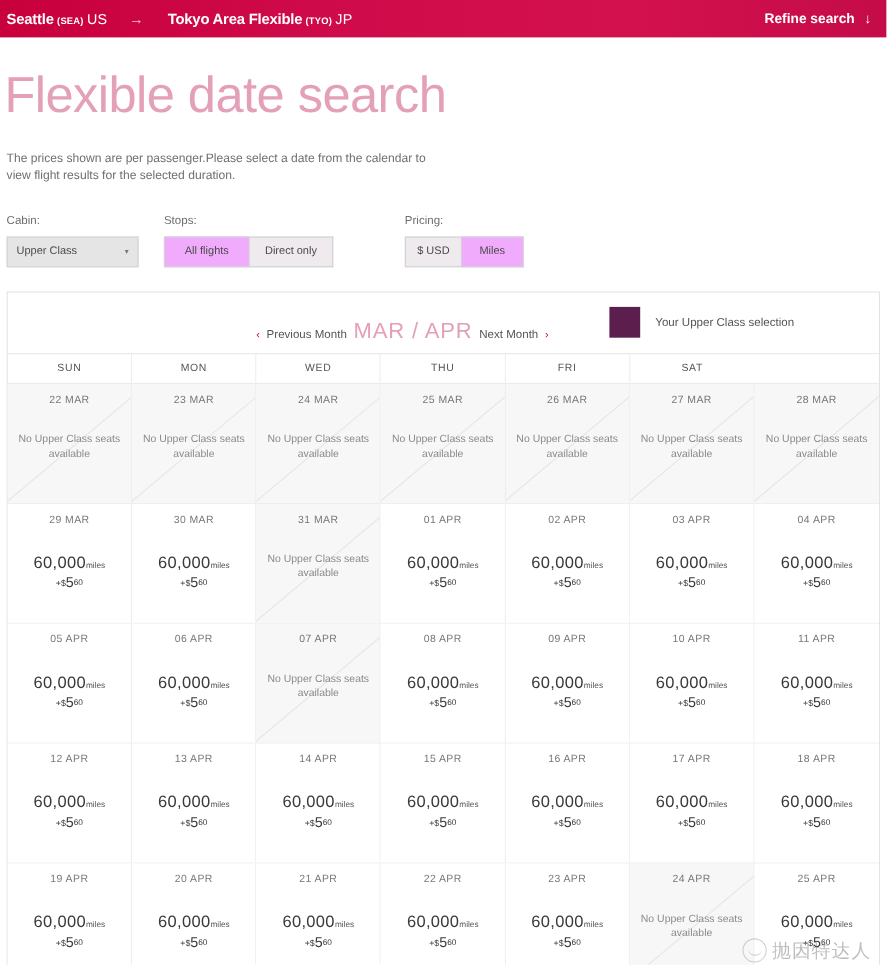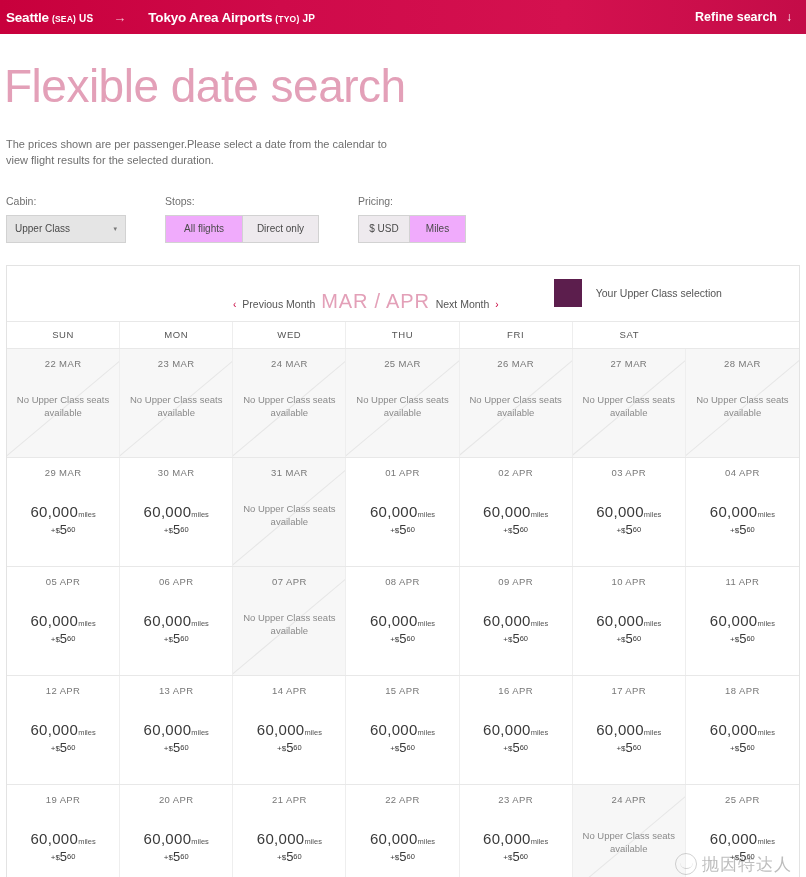--- a/index.html
+++ b/index.html
@@ -27,22 +27,22 @@
     font-weight: bold;
     letter-spacing: -0.2px;
   }
   .route-code {
     font-size: 8.5px;
     font-weight: bold;
     margin-left: 3px;
     letter-spacing: 0.2px;
   }
   .route-country {
-    font-size: 10px;
-    font-weight: bold;
+    font-size: 13px;
+    font-weight: normal;
     margin-left: 3px;
     letter-spacing: 0.2px;
   }
   .route-arrow {
     font-size: 13px;
     margin: 0 22px 0 20px;
     color: #f6c3d2;
     line-height: 1;
   }
   .refine {
@@ -101,22 +101,22 @@
     position: relative;
     cursor: pointer;
   }
   .select-box .caret {
     position: absolute;
     right: 8px;
     font-size: 7px;
     color: #777;
   }
   .group-cabin { width: 126px; }
-  .group-stops { margin-left: 33px; }
-  .group-pricing { margin-left: 39px; }
+  .group-stops { margin-left: 17px; }
+  .group-pricing { margin-left: 65px; }
 
   .seg-ctrl { display: flex; }
   .seg-btn {
     height: 28px;
     border: 1px solid #d2d2d2;
     background: #f0abfc;
     font-size: 10px;
     color: #4a4a4a;
     display: flex;
     align-items: center;
@@ -304,21 +304,21 @@
 <body>
 
 <div class="route-bar">
   <div class="route-seg">
     <span class="route-city">Seattle</span>
     <span class="route-code">(SEA)</span>
     <span class="route-country">US</span>
   </div>
   <span class="route-arrow">→</span>
   <div class="route-seg">
-    <span class="route-city">Tokyo Area Airports</span>
+    <span class="route-city">Tokyo Area Flexible</span>
     <span class="route-code">(TYO)</span>
     <span class="route-country">JP</span>
   </div>
   <div class="refine">
     <span class="refine-label">Refine search</span>
     <span class="refine-arrow">↓</span>
   </div>
 </div>
 
 <h1 class="page-title" style="color: rgb(227, 160, 184);">Flexible date search</h1>

